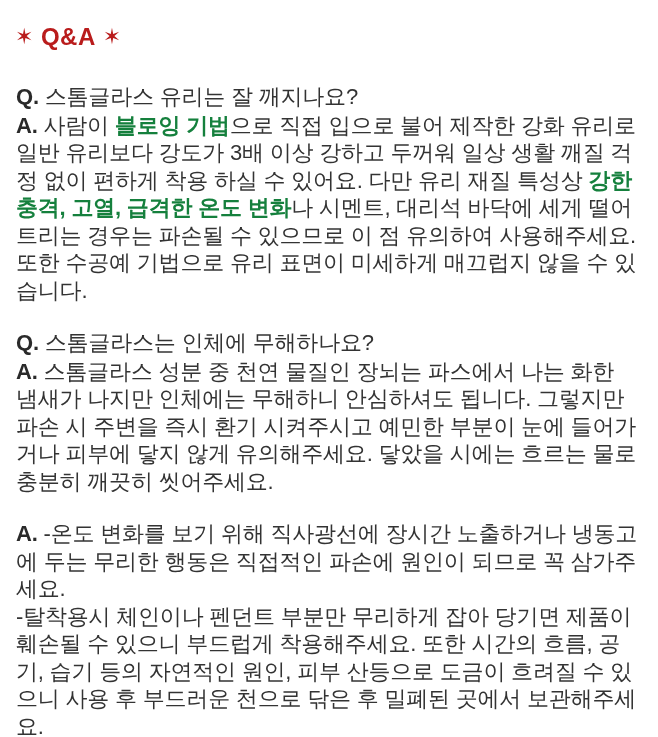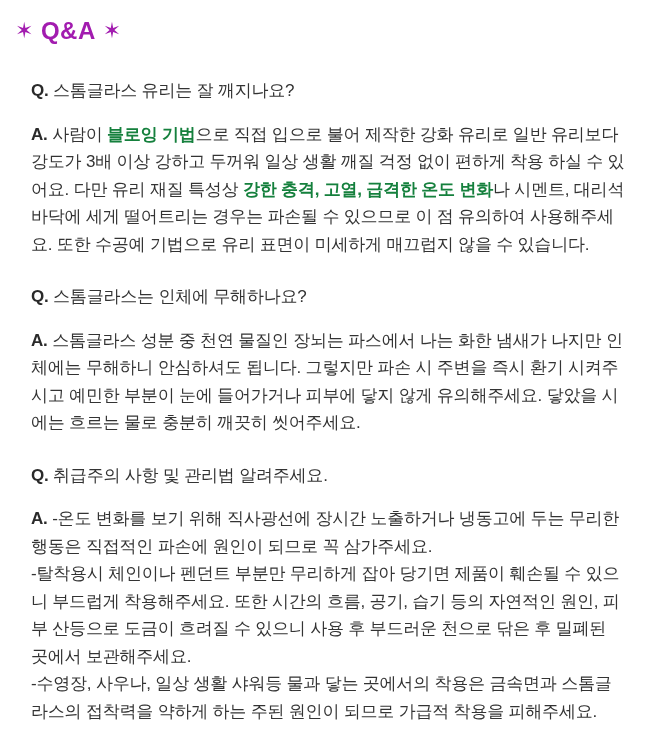--- a/index.html
+++ b/index.html
@@ -13,44 +13,44 @@
     font-family: "Liberation Sans", "DejaVu Sans", sans-serif;
     color: #333333;
     overflow: hidden;
   }
   .page {
     box-sizing: border-box;
     width: 658px;
     padding: 8px 16px 10px 15px;
   }
   .page-title {
-    margin: 8px 0 30px 0;
+    margin: 14px 0 30px 0;
     font-size: 24px;
     line-height: 30px;
     font-weight: bold;
-    color: #a21caf;
+    color: #b91c1c;
     letter-spacing: 0.5px;
   }
   .page-title .star {
     font-size: 22px;
     display: inline-block;
     transform: translateY(-1px);
   }
   .page-title .title-text {
     margin: 0 7px;
   }
   .qa-block {
     margin: 0 0 25px 0;
   }
   .qa-block:last-child {
     margin-bottom: 0;
   }
   .q-line, .a-para {
-    margin: 16px;
-    font-size: 17px;
+    margin: 1px;
+    font-size: 22px;
     line-height: 27.5px;
     letter-spacing: -0.2px;
     white-space: pre-wrap;
     word-break: break-all;
     color: #333333;
   }
   .prefix {
     font-weight: bold;
     color: #2a2a2a;
   }
@@ -72,20 +72,19 @@
     <p class="a-para"><b class="prefix">A.</b><span><span> 사람이 </span><strong>블로잉 기법</strong><span>으로 직접 입으로 불어 제작한 강화 유리로 일반 유리보다 강도가 3배 이상 강하고 두꺼워 일상 생활 깨질 걱정 없이 편하게 착용 하실 수 있어요. 다만 유리 재질 특성상 </span><strong>강한 충격, 고열, 급격한 온도 변화</strong><span>나 시멘트, 대리석 바닥에 세게 떨어트리는 경우는 파손될 수 있으므로 이 점 유의하여 사용해주세요. 또한 수공예 기법으로 유리 표면이 미세하게 매끄럽지 않을 수 있습니다.</span></span></p>
   </section>
 
   <section class="qa-block">
     <p class="q-line"><b class="prefix">Q.</b><span> 스톰글라스는 인체에 무해하나요?</span></p>
     <p class="a-para"><b class="prefix">A.</b><span><span> 스톰글라스 성분 중 천연 물질인 장뇌는 파스에서 나는 화한 냄새가 나지만 인체에는 무해하니 안심하셔도 됩니다. 그렇지만 파손 시 주변을 즉시 환기 시켜주시고 예민한 부분이 눈에 들어가거나 피부에 닿지 않게 유의해주세요. 닿았을 시에는 흐르는 물로 충분히 깨끗히 씻어주세요.</span></span></p>
   </section>
 
 
   <section class="qa-block">
-    <p class="q-line"><b class="prefix">Q.</b><span> 취급주의 사항 및 관리법 알려주세요.</span></p>
     <p class="a-para"><b class="prefix">A.</b><span><span> -온도 변화를 보기 위해 직사광선에 장시간 노출하거나 냉동고에 두는 무리한 행동은 직접적인 파손에 원인이 되므로 꼭 삼가주세요.
 -탈착용시 체인이나 펜던트 부분만 무리하게 잡아 당기면 제품이 훼손될 수 있으니 부드럽게 착용해주세요. 또한 시간의 흐름, 공기, 습기 등의 자연적인 원인, 피부 산등으로 도금이 흐려질 수 있으니 사용 후 부드러운 천으로 닦은 후 밀폐된 곳에서 보관해주세요.
 -수영장, 사우나, 일상 생활 샤워등 물과 닿는 곳에서의 착용은 금속면과 스톰글라스의 접착력을 약하게 하는 주된 원인이 되므로 가급적 착용을 피해주세요.</span></span></p>
   </section>
 </div>
 
 </div>
 
 </body></html>

